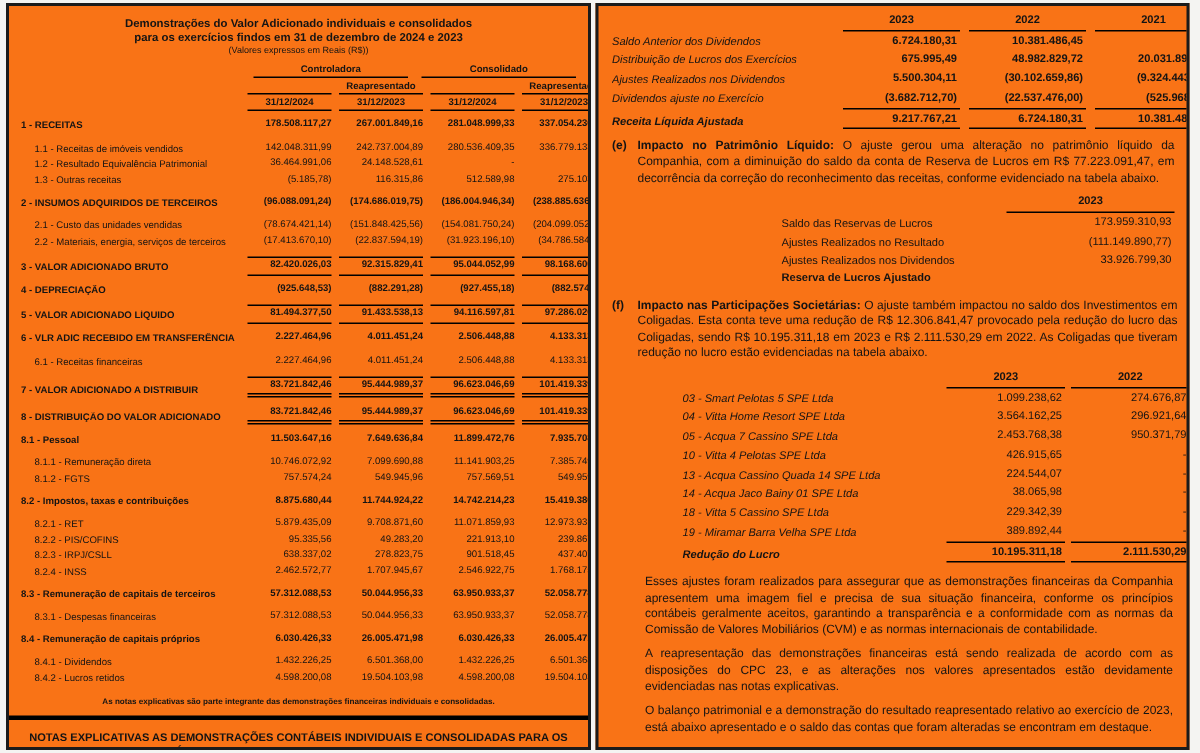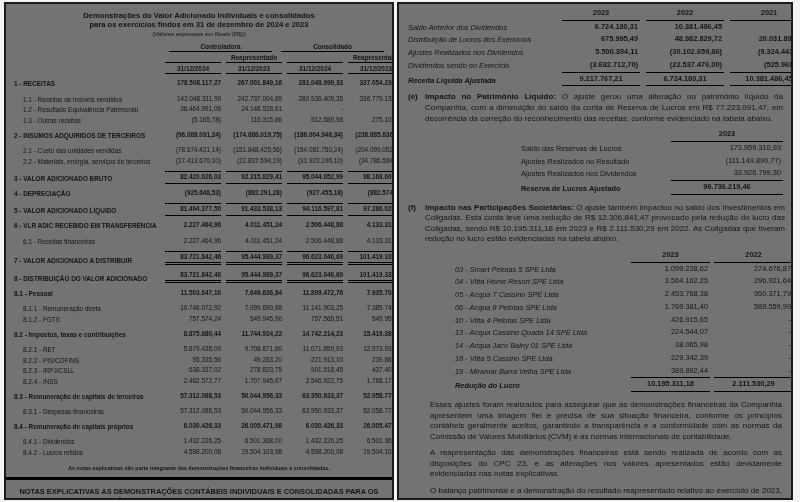--- a/index.html
+++ b/index.html
@@ -1,21 +1,21 @@
 <!DOCTYPE html>
 <html><head>
 <meta charset="utf-8">
 <style>
   html,body{margin:0;padding:0;}
   body{
     width:800px;height:502px;position:relative;background:#f4f4f2;
     font-family:"Liberation Sans","DejaVu Sans",sans-serif;color:#141414;
     -webkit-font-smoothing:antialiased;overflow:hidden;
   }
-  .page{position:absolute;top:2px;bottom:2px;background:#737373;border:2px solid #1b1b1b;box-sizing:border-box;overflow:hidden;}
+  .page{position:absolute;top:2px;bottom:2px;background:#f97316;border:2px solid #1b1b1b;box-sizing:border-box;overflow:hidden;}
   .page-left{left:4px;width:390px;padding:4px 8px;}
   .page-right{left:397px;width:396px;padding:3px 9px;}
   .b{font-weight:bold;}
 
   
   .dva-title{font-size:7.6px;font-weight:bold;text-align:center;line-height:1.25;margin-top:3px;}
   .dva-sub{font-size:6px;text-align:center;margin-top:1px;margin-bottom:6px;}
 
   .hrow{display:flex;align-items:flex-end;font-size:6.4px;}
   .hspacer{flex:0 0 146px;}
@@ -37,21 +37,21 @@
   .dva-footnote{font-size:5.4px;font-weight:bold;text-align:center;margin-top:7px;}
   .thick-rule{border-top:3px solid #000;margin:6px -8px 0 -8px;}
   .notes-head{font-size:7.4px;font-weight:bold;text-align:center;line-height:1.3;margin:7px 2px 6px 2px;}
 
   
   .rt{width:100%;}
   .rt-row{display:flex;align-items:flex-end;font-size:7.4px;line-height:1.45;}
   .rt-row .lbl{flex:1;white-space:nowrap;overflow:hidden;}
   .rt-row .val{text-align:right;white-space:nowrap;padding:1px 2px;}
   .rt-row.hdr .val{text-align:center;font-weight:bold;border-bottom:1px solid #000;}
-  .rt-row.rule-tb .val{border-top:1px solid #000;border-bottom:1px solid #000;text-align:center;}
+  .rt-row.rule-tb .val{border-top:1px solid #000;border-bottom:1px solid #000;}
 
   .t-div .val{flex:0 0 74px;margin-left:6px;font-weight:bold;}
   .t-div .lbl{flex:0 0 148px;font-style:italic;}
 
   .item{display:flex;margin-top:6px;font-size:8px;line-height:1.32;}
   .item .marker{flex:0 0 17px;font-weight:bold;}
   .item .body{flex:1;text-align:justify;}
 
   .t-e{margin:4px 0 2px 96px;width:262px;}
   .t-e .lbl{flex:0 0 150px;}
@@ -346,21 +346,21 @@
         </div>
 
         <div class="rt-row">
           <div class="lbl">Ajustes Realizados nos Dividendos</div>
           <div class="val">5.500.304,11</div>
           <div class="val">(30.102.659,86)</div>
           <div class="val">(9.324.443,55)</div>
         </div>
 
         <div class="rt-row">
-          <div class="lbl">Dividendos sendo no Exercício</div>
+          <div class="lbl">Dividendos ajuste no Exercício</div>
           <div class="val">(3.682.712,70)</div>
           <div class="val">(22.537.476,00)</div>
           <div class="val">(525.968,63)</div>
         </div>
 
         <div class="rt-row b rule-tb gap">
           <div class="lbl">Receita Líquida Ajustada</div>
           <div class="val">9.217.767,21</div>
           <div class="val">6.724.180,31</div>
           <div class="val">10.381.486,45</div>
@@ -390,21 +390,20 @@
               <div class="val">(111.149.890,77)</div>
             </div>
 
             <div class="rt-row">
               <div class="lbl">Ajustes Realizados nos Dividendos</div>
               <div class="val">33.926.799,30</div>
             </div>
 
             <div class="rt-row b rule-tb gap">
               <div class="lbl">Reserva de Lucros Ajustado</div>
-              <div class="val">96.736.219,46</div>
             </div>
           </div>
       </div>
     </div>
   </div>
 
   <div class="item">
     <div class="marker">(f)</div>
     <div class="body">
       <span class="b">Impacto nas Participações Societárias:</span>
@@ -428,25 +427,20 @@
               <div class="val">3.564.162,25</div>
               <div class="val">296.921,64</div>
             </div>
 
             <div class="rt-row">
               <div class="lbl">05 - Acqua 7 Cassino SPE Ltda</div>
               <div class="val">2.453.768,38</div>
               <div class="val">950.371,79</div>
             </div>
 
-            <div class="rt-row">
-              <div class="lbl">06 - Acqua 8 Pelotas SPE Ltda</div>
-              <div class="val">1.769.381,40</div>
-              <div class="val">589.559,99</div>
-            </div>
 
             <div class="rt-row">
               <div class="lbl">10 - Vitta 4 Pelotas SPE Ltda</div>
               <div class="val">426.915,65</div>
               <div class="val">-</div>
             </div>
 
             <div class="rt-row">
               <div class="lbl">13 - Acqua Cassino Quada 14 SPE Ltda</div>
               <div class="val">224.544,07</div>

